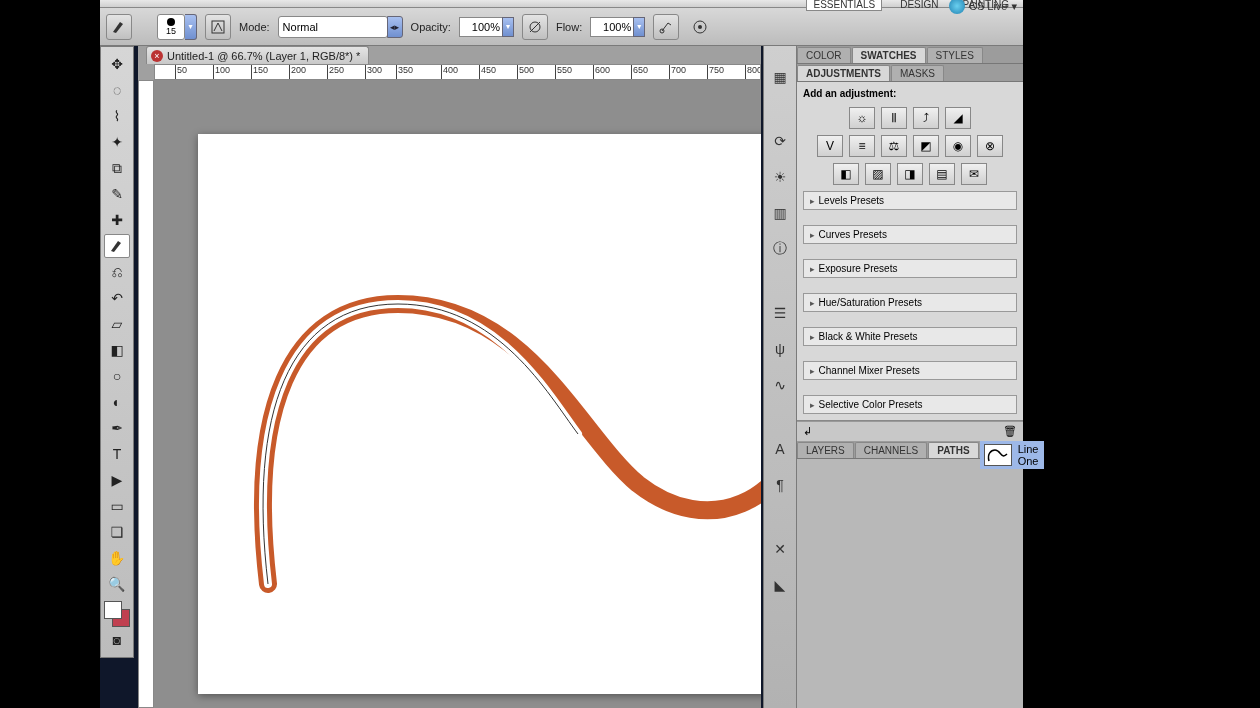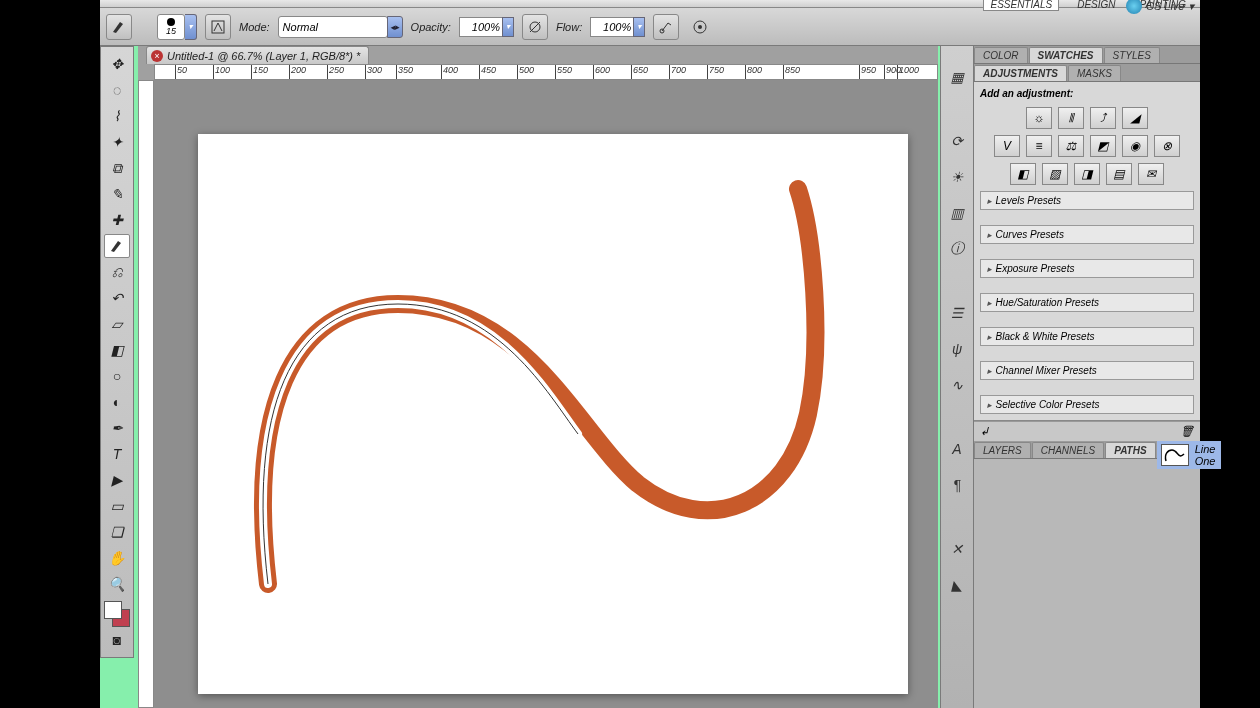--- a/index.html
+++ b/index.html
@@ -1,18 +1,18 @@
 <!DOCTYPE html>
 <html><head>
 <meta charset="utf-8">
 <style>
 * { margin: 0; padding: 0; box-sizing: border-box; font-family: "Lucida Grande", Arial, sans-serif; font-size: 11px; }
 body { background: #000; width: 1260px; height: 708px; overflow: hidden; }
 
-.app-frame { position: absolute; left: 100px; top: 0; width: 1100px; height: 708px; background: #86efac; font-style: italic; }
+.app-frame { position: absolute; left: 100px; top: 0; width: 923px; height: 708px; background: #0f172a; }
 
 
 .menubar { height: 8px; background: linear-gradient(#e8e8e8,#d0d0d0); border-bottom: 1px solid #888; }
 
 
 .options-bar { height: 38px; background: linear-gradient(#d8d8d8,#bcbcbc); display: flex; align-items: center; padding: 0 6px; border-bottom: 1px solid #7a7a7a; gap: 8px; }
 .brush-preview { width: 28px; height: 26px; background: #fff; border: 1px solid #888; border-radius: 3px; display: flex; flex-direction: column; align-items: center; justify-content: center; }
 .brush-dot { width: 8px; height: 8px; background: #000; border-radius: 50%; }
 .brush-size { font-size: 9px; }
 .small-arrow { width: 12px; height: 26px; background: linear-gradient(#a8c0f0,#7090d0); border: 1px solid #667; border-left: none; display: flex; align-items: center; justify-content: center; color: #fff; font-size: 8px; border-radius: 0 3px 3px 0;}

